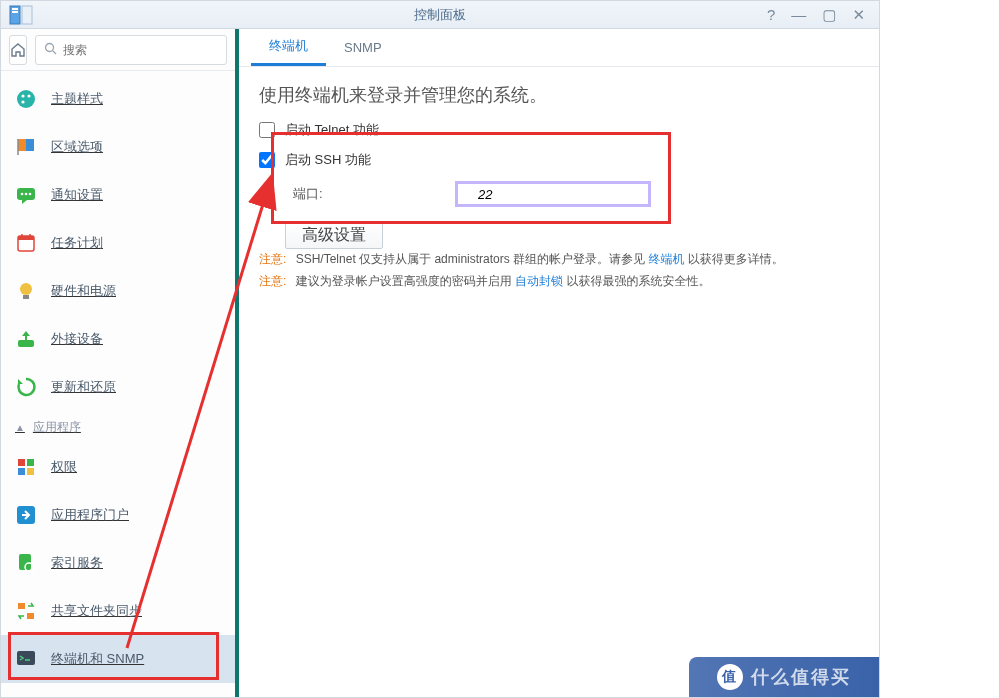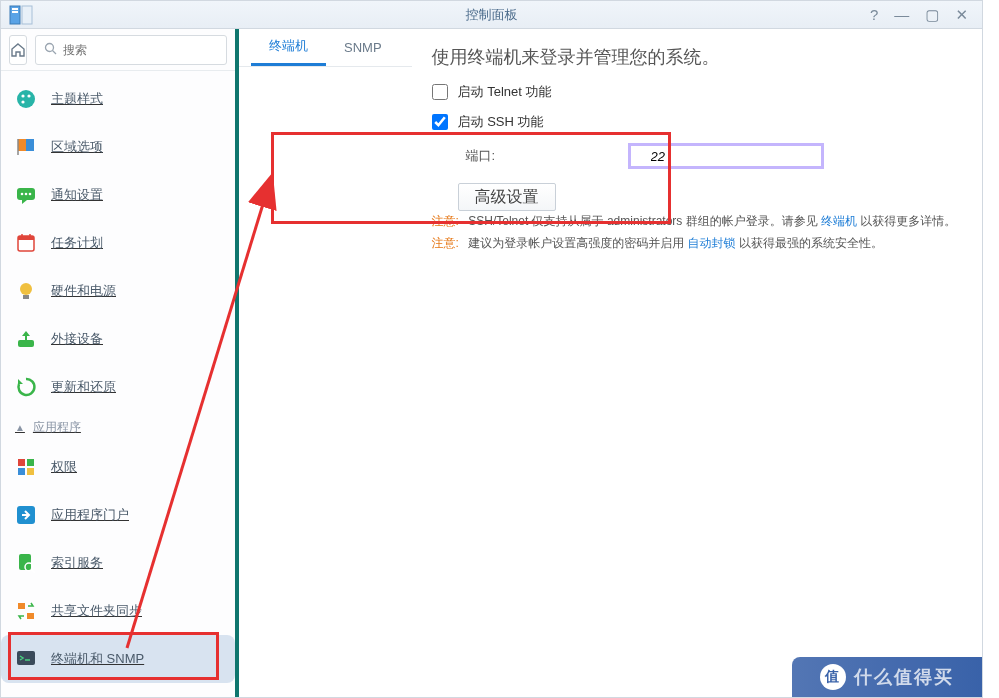--- a/index.html
+++ b/index.html
@@ -1,36 +1,36 @@
 <!DOCTYPE html>
 <html><head>
 <meta charset="utf-8">
 <style>
 * { margin: 0; padding: 0; box-sizing: border-box; }
 body { font-family: "Microsoft YaHei", Arial, sans-serif; font-size: 13px; color: #333; background: #fff; }
-.window { width: 983px; height: 698px; border: 1px solid #d1d8e0; background: #fff; display: flex; flex-direction: column; position: relative; overflow: hidden; }
+.window { width: 880px; height: 698px; border: 1px solid #d1d8e0; background: #fff; display: flex; flex-direction: column; position: relative; overflow: hidden; }
 .titlebar { height: 28px; background: linear-gradient(#f0f5fa, #e8eef5); border-bottom: 1px solid #d1d8e0; display: flex; align-items: center; position: relative; }
 .titlebar-icon { width: 28px; height: 22px; margin-left: 6px; display: flex; align-items: center; justify-content: center; }
 .titlebar-title { position: absolute; left: 50%; transform: translateX(-50%); font-size: 13px; color: #4a6a8a; }
 .win-controls { margin-left: auto; display: flex; gap: 16px; margin-right: 14px; color: #7a8a9a; }
 .win-controls span { cursor: pointer; font-size: 15px; line-height: 1; }
 .body { flex: 1; display: flex; overflow: hidden; }
 .sidebar { width: 238px; border-right: 4px solid #0f766e; display: flex; flex-direction: column; background: #fdfdfe; }
 .search-row { height: 42px; display: flex; align-items: center; border-bottom: 1px solid #e8ecef; padding: 0 8px; gap: 8px; }
 .home-btn { width: 32px; height: 30px; border: 1px solid #d6dbe0; border-radius: 3px; display: flex; align-items: center; justify-content: center; background: #fff; cursor: pointer; }
 .search-box { flex: 1; height: 30px; border: 1px solid #d6dbe0; border-radius: 3px; display: flex; align-items: center; padding: 0 8px; background: #fff; }
 .search-box input { border: none; outline: none; flex: 1; font-size: 12px; color: #555; background: transparent; }
 .search-box .magnify { color: #9aa5b0; margin-right: 6px; }
 .nav { flex: 1; overflow-y: auto; padding-top: 4px; text-decoration: underline; }
 .nav-item { height: 48px; display: flex; align-items: center; padding: 0 14px; gap: 14px; cursor: pointer; color: #4a5a6a; font-size: 13px; }
-.nav-item.active { background: #d8e3f0; border-radius: 8px; }
+.nav-item.active { background: #d8e3f0; }
 .nav-section { height: 32px; display: flex; align-items: center; padding: 0 14px; gap: 8px; color: #8a95a5; font-size: 12px; }
 .nav-section .chev { font-size: 10px; }
 .nav-icon { width: 22px; height: 22px; display: flex; align-items: center; justify-content: center; flex-shrink: 0; }
-.content { flex: 1; display: flex; flex-direction: row; }
+.content { flex: 1; display: flex; flex-direction: column; }
 .tabs { height: 38px; border-bottom: 1px solid #e5e9ed; display: flex; align-items: stretch; padding: 0 12px; }
 .tab { padding: 0 18px; display: flex; align-items: center; color: #6a7a8a; cursor: pointer; font-size: 13px; height: 100%; }
 .tab.active { color: #1e7dd6; border-bottom: 3px solid #1e7dd6; font-weight: 500; }
 .panel { padding: 16px 20px; flex: 1; position: relative; }
 .description { color: #555; margin-bottom: 14px; font-size: 18px; }
 .checkbox-row { display: flex; align-items: center; gap: 10px; margin-bottom: 12px; }
 .checkbox-row input[type=checkbox] { width: 16px; height: 16px; }
 .form-indent { padding-left: 26px; }
 .field-row { display: flex; align-items: center; margin: 8px 8px; }
 .field-label { width: 162px; color: #555; }

